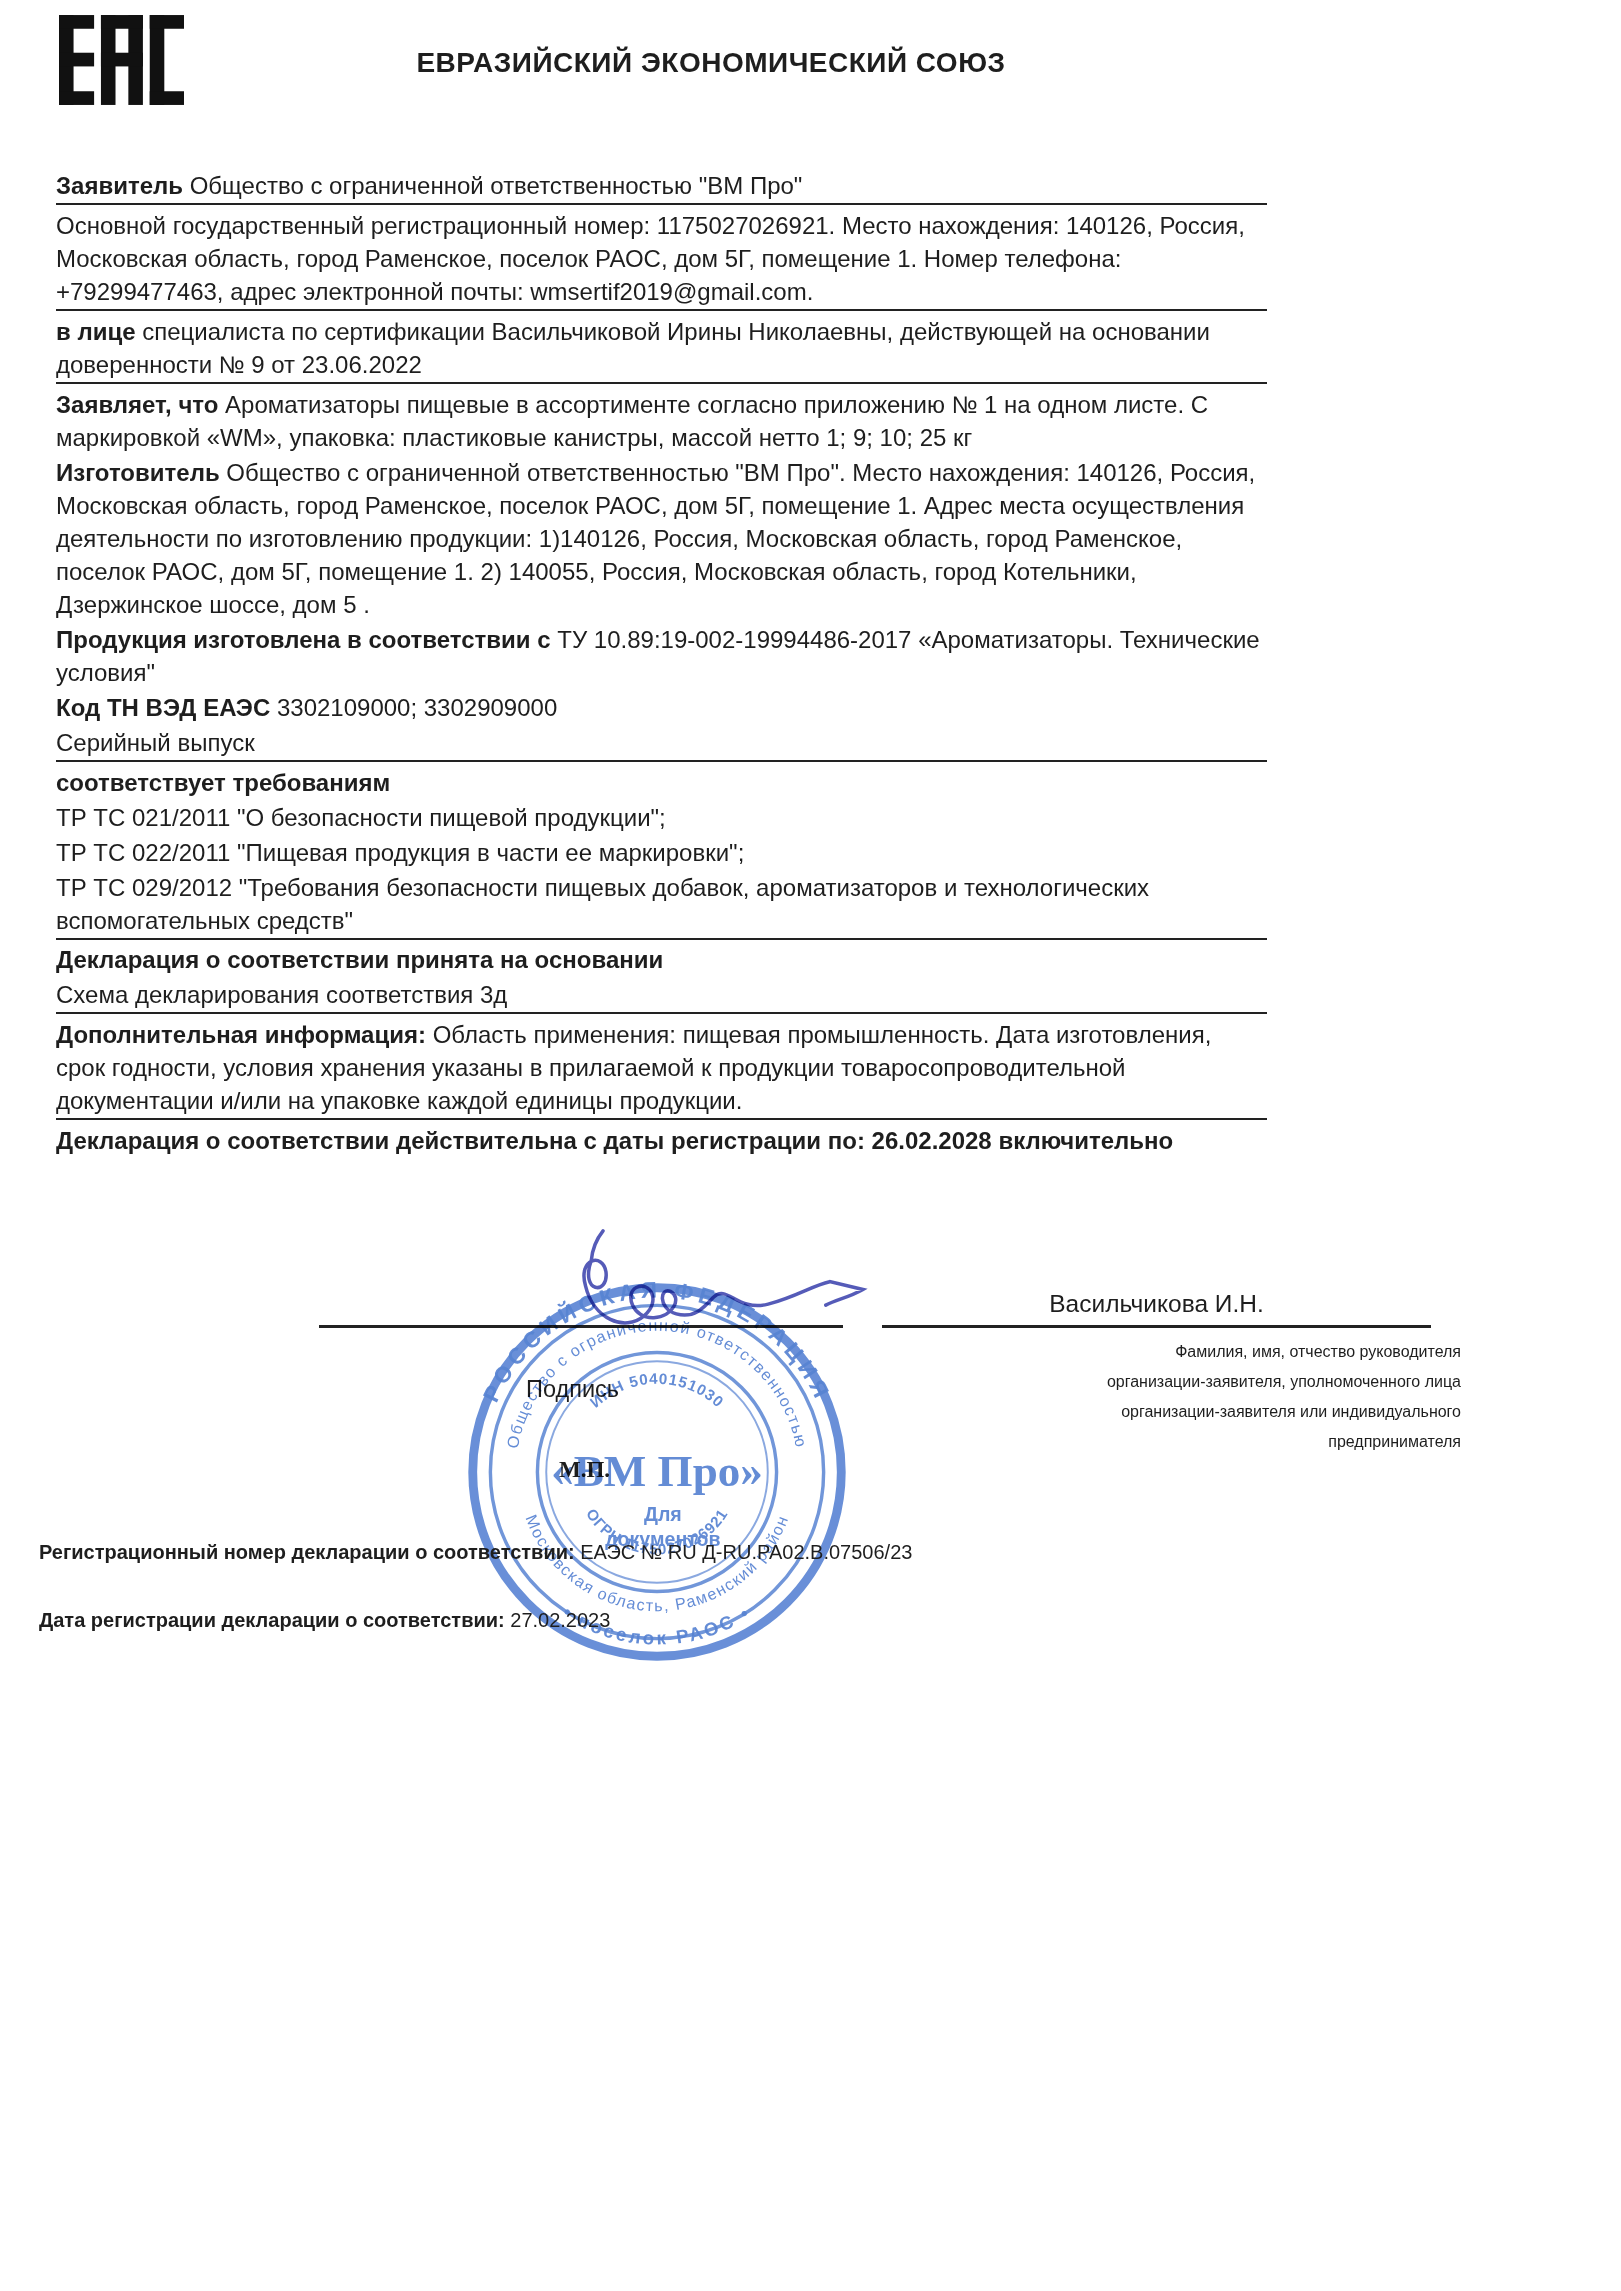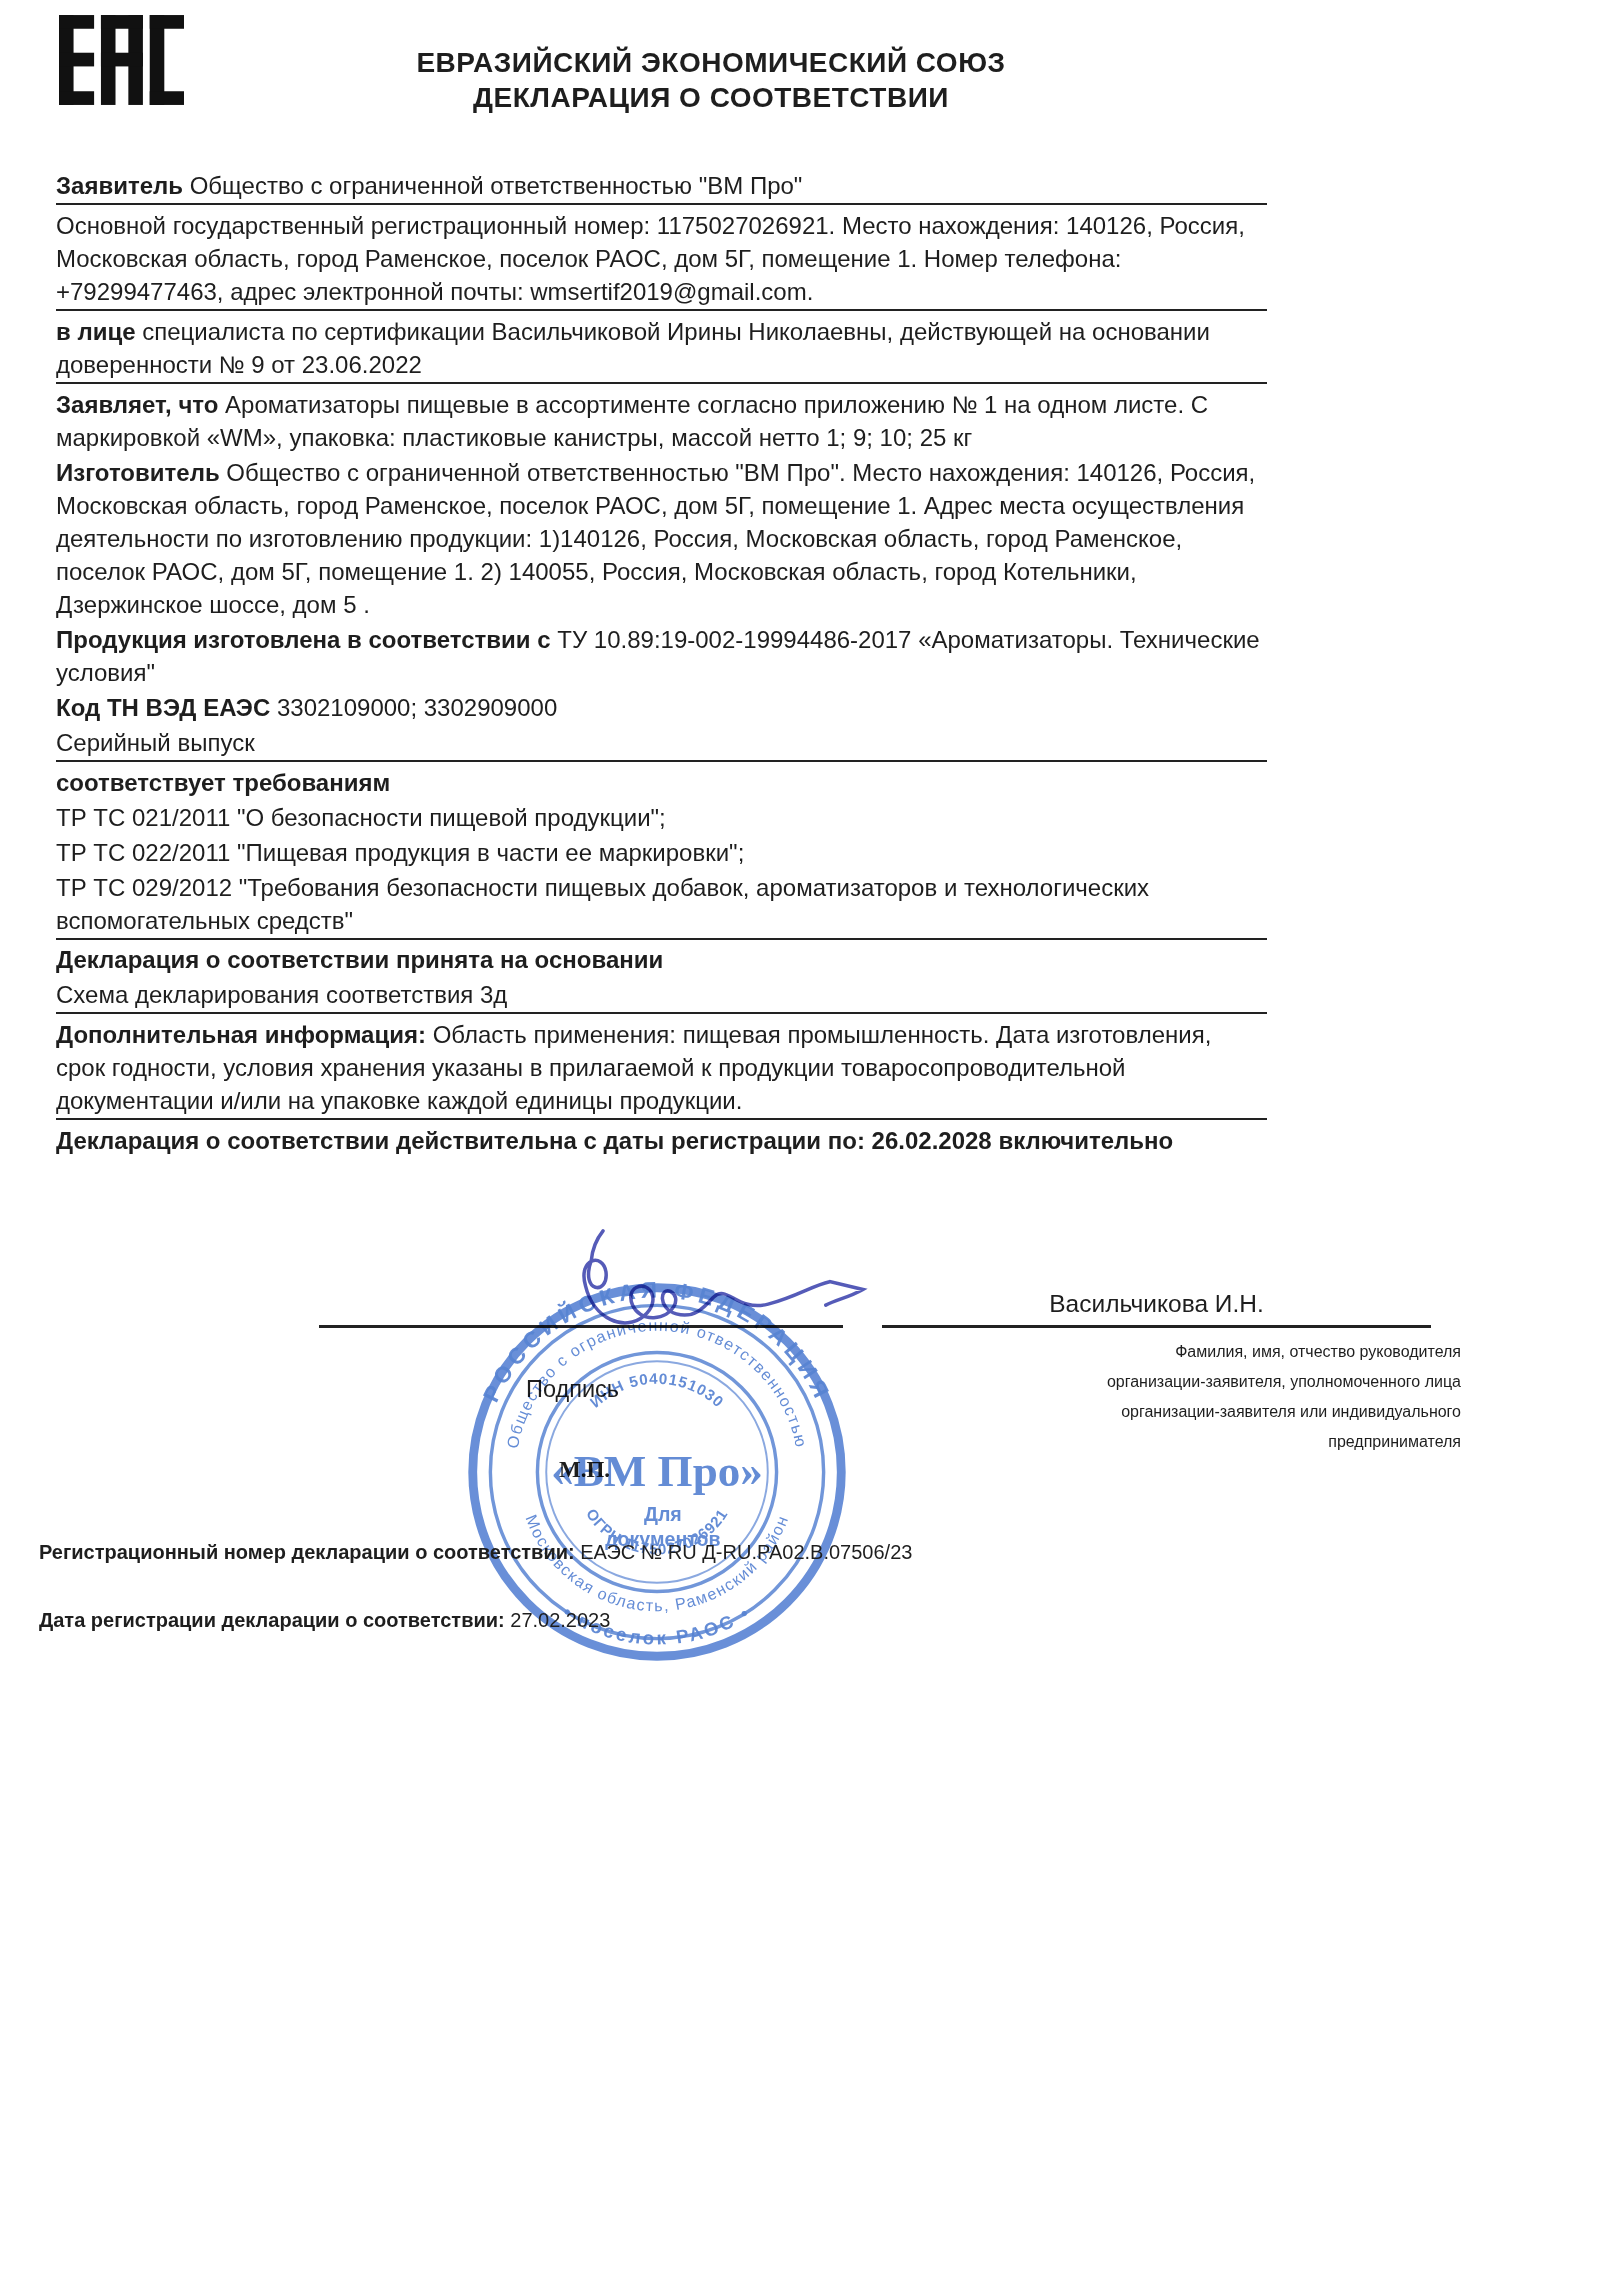--- a/index.html
+++ b/index.html
@@ -42,21 +42,20 @@
         <rect x="49" y="44" width="49" height="16"></rect>
 
       <rect x="106" y="0" width="17" height="105"></rect>
         <rect x="106" y="0" width="40" height="16"></rect>
       <rect x="106" y="89" width="40" height="16"></rect>
     </svg>
   </div>
 
   <div class="title">
     <div>ЕВРАЗИЙСКИЙ ЭКОНОМИЧЕСКИЙ СОЮЗ</div>
-    <div>ДЕКЛАРАЦИЯ О СООТВЕТСТВИИ</div>
   </div>
 
   <div class="content" id="sections">
       <div class="sec ul"><span class="b">Заявитель </span><span>Общество с ограниченной ответственностью "ВМ Про"</span></div>
       <div class="sec ul"><span>Основной государственный регистрационный номер: 1175027026921. Место нахождения: 140126, Россия, Московская область, город Раменское, поселок  РАОС, дом 5Г, помещение 1. Номер телефона: +79299477463, адрес электронной почты: wmsertif2019@gmail.com.</span></div>
       <div class="sec ul"><span class="b">в лице </span><span>специалиста по сертификации Васильчиковой Ирины Николаевны, действующей на основании доверенности № 9 от  23.06.2022</span></div>
       <div class="sec"><span class="b">Заявляет, что </span><span>Ароматизаторы пищевые в ассортименте согласно приложению № 1 на одном листе. С маркировкой «WM»,  упаковка: пластиковые канистры, массой нетто 1; 9; 10; 25 кг</span></div>
       <div class="sec"><span class="b">Изготовитель </span><span>Общество с ограниченной ответственностью "ВМ Про". Место нахождения: 140126, Россия, Московская область, город Раменское, поселок  РАОС, дом 5Г, помещение 1. Адрес места осуществления деятельности по изготовлению продукции: 1)140126, Россия, Московская область, город Раменское, поселок РАОС, дом 5Г, помещение 1. 2) 140055, Россия, Московская область, город Котельники, Дзержинское шоссе, дом 5 .</span></div>
       <div class="sec"><span class="b">Продукция изготовлена в соответствии с </span><span>ТУ 10.89:19-002-19994486-2017 «Ароматизаторы. Технические условия"</span></div>
       <div class="sec"><span class="b">Код ТН ВЭД ЕАЭС </span><span>3302109000; 3302909000</span></div>

